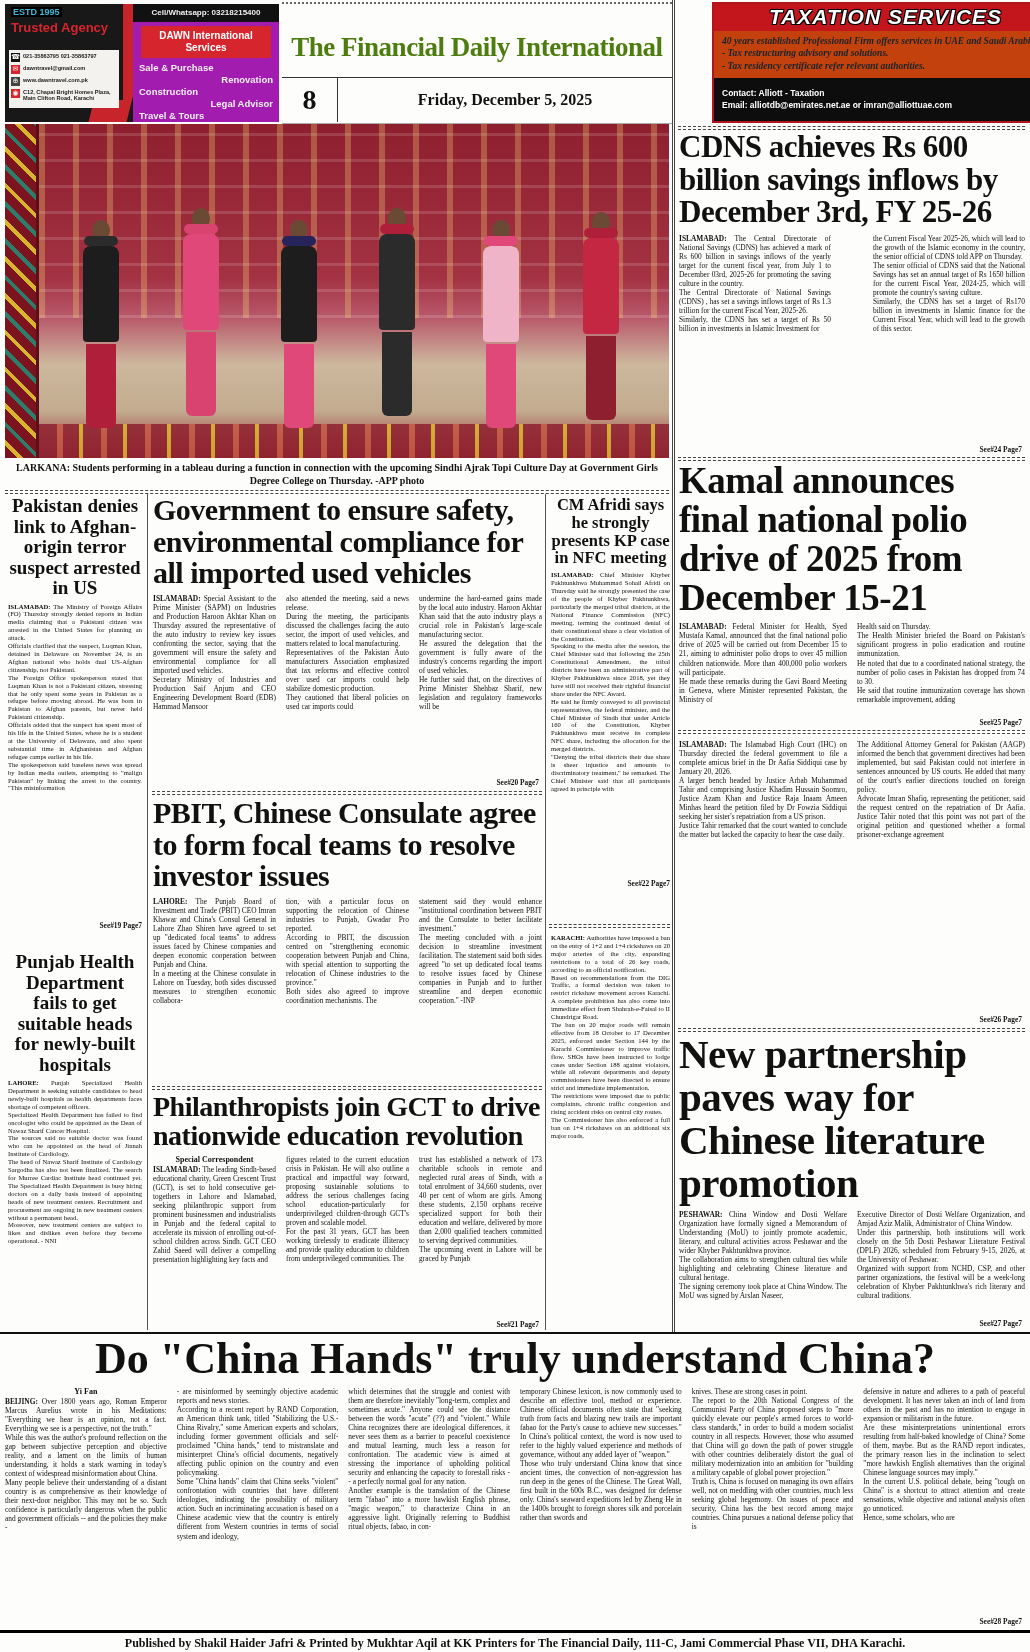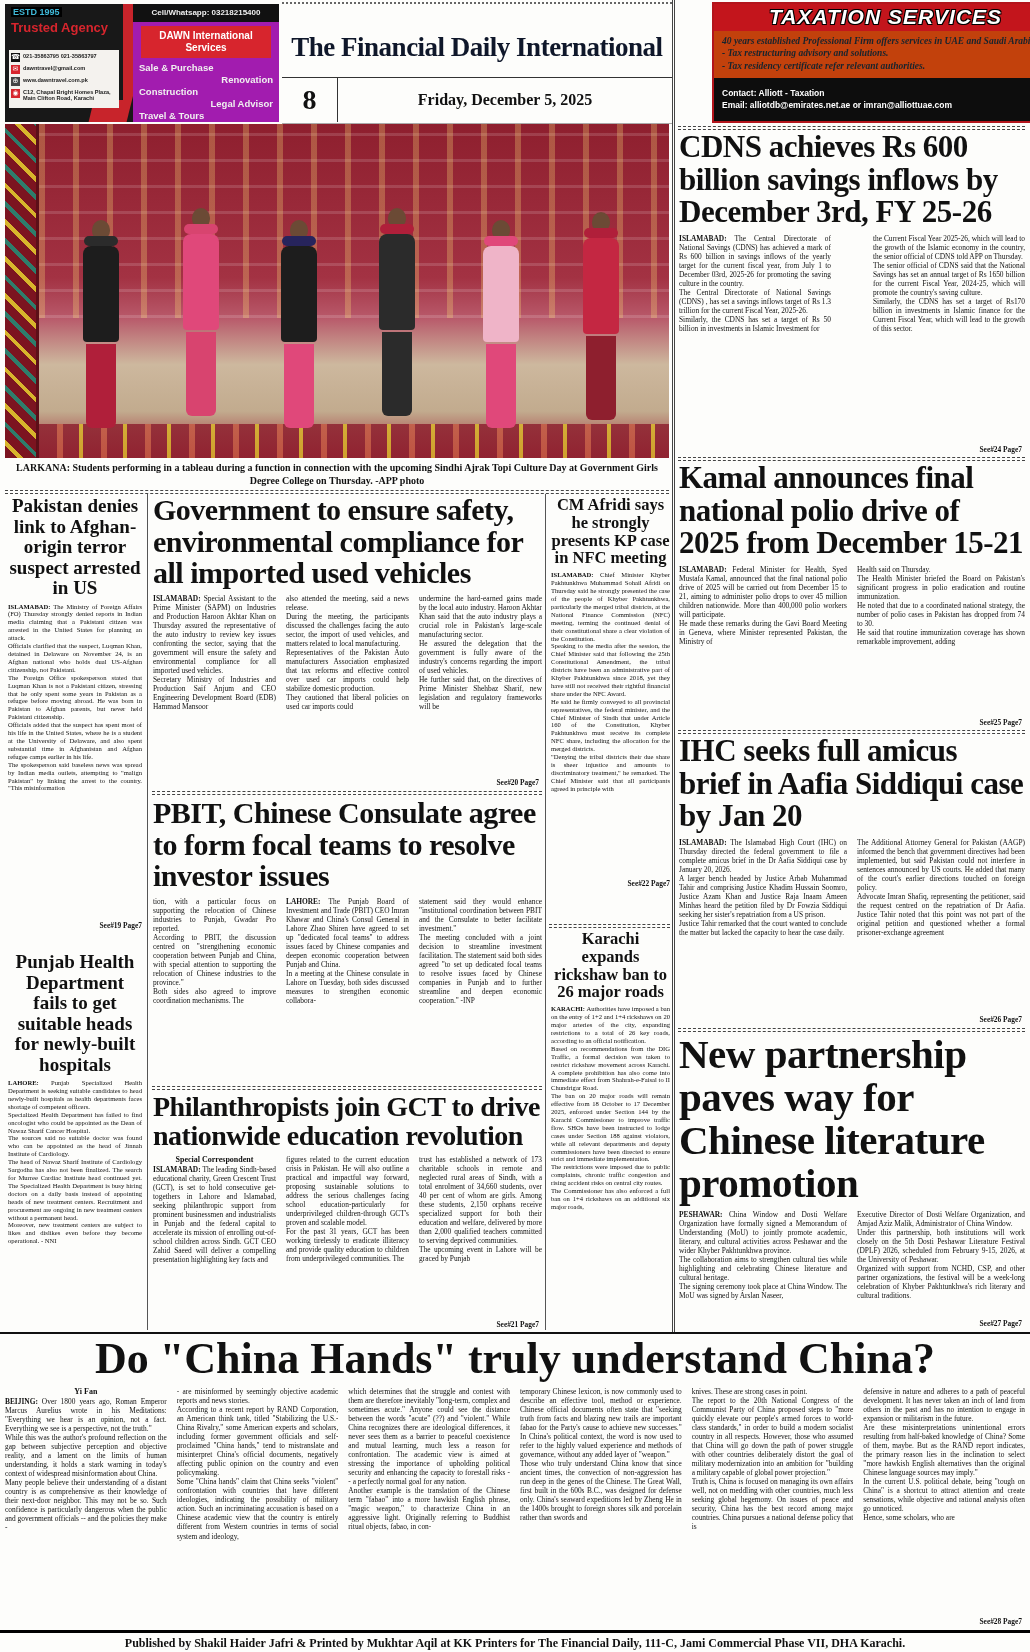--- a/index.html
+++ b/index.html
@@ -37,21 +37,21 @@
   .dawn-ic { width:9px; height:9px; margin-right:3px; flex:0 0 auto; color:#fff; font-size:7px; line-height:9px; text-align:center; font-family:"DejaVu Sans", sans-serif; }
   .dawn-txt { font-size:5.6px; line-height:1.15; color:#222; font-weight:bold; }
   .dawn-ribbon { position:absolute; left:98px; top:-10px; width:38px; height:140px; background:#c8242b; transform:skewX(-14deg); }
   .dawn-right { position:absolute; left:128px; top:0; width:146px; height:118px; background:#a21caf; }
   .dawn-cell { position:absolute; left:0; top:0; width:146px; height:18px; background:#111; color:#eee; font-weight:bold; font-size:8px; line-height:18px; text-align:center; }
   .dawn-brand { position:absolute; left:8px; top:22px; width:130px; background:#d7252d; color:#fff; font-weight:bold; font-size:10px; text-align:center; padding:4px 2px; line-height:1.2; }
   .dawn-services { position:absolute; left:6px; top:58px; width:134px; color:#f0f0f0; font-weight:bold; font-size:9.5px; line-height:1.25; }
   .dawn-services .r { text-align:right; }
 
   .masthead { left:282px; top:2px; width:390px; height:122px; border-top:2px dotted #666; border-bottom:1px solid #aaa; }
-  .mast-title { margin-top:28px; text-align:center; color:#0f172a; font-weight:bold; font-size:27px; letter-spacing:-0.5px; }
+  .mast-title { margin-top:28px; text-align:center; color:#4d7c0f; font-weight:bold; font-size:27px; letter-spacing:-0.5px; }
   .mast-rule { margin-top:14px; border-top:1.5px solid #333; }
   .mast-row { display:flex; align-items:center; height:44px; }
   .mast-num { width:56px; font-weight:bold; font-size:28px; text-align:center; border-right:1.5px solid #333; height:44px; line-height:44px; }
   .mast-date { flex:1; text-align:center; font-weight:bold; font-size:16px; }
 
   .ad-tax { left:712px; top:2px; width:347px; height:121px; border:2px solid #b3151c; background:#c2410c; overflow:hidden; }
   .tax-head { background:#c3151c; color:#fff; font-family:"Liberation Sans", sans-serif; font-weight:bold; font-style:italic; font-size:21px; text-align:center; padding:1px 0 2px;
     text-shadow:-1px -1px 0 #000, 1px -1px 0 #000, -1px 1px 0 #000, 1px 1px 0 #000; letter-spacing:1px; }
   .tax-body { padding:4px 8px 2px; color:#17242e; font-weight:bold; font-style:italic; font-size:9.5px; line-height:1.3; }
   .tax-foot { position:absolute; left:0; bottom:0; width:100%; background:#0d0d0d; color:#fff; font-family:"Liberation Sans", sans-serif; font-weight:bold; font-size:8.5px; padding:10px 8px; line-height:1.35; }
@@ -232,25 +232,25 @@
       <div class="col body-txt"><span>undermine the hard-earned gains made by the local auto industry. Haroon Akhtar Khan said that the auto industry plays a crucial role in Pakistan's large-scale manufacturing sector.
 He assured the delegation that the government is fully aware of the industry's concerns regarding the import of used vehicles.
 He further said that, on the directives of Prime Minister Shehbaz Sharif, new legislation and regulatory frameworks will be</span></div>
     </div>
     <div class="cont-abs">See#20 Page7</div>
   </div>
 
   <div class="article" style="left:153px; top:797px; width:389px; height:286px;">
     <h2 class="headline-xl" style="font-size:30px;">PBIT, Chinese Consulate agree to form focal teams to resolve investor issues</h2>
     <div class="cols" style="margin-top:5px; height:178px;">
+      <div class="col body-txt"><b class="dl">LAHORE:</b> <span>The Punjab Board of Investment and Trade (PBIT) CEO Imran Khawar and China's Consul General in Lahore Zhao Shiren have agreed to set up "dedicated focal teams" to address issues faced by Chinese companies and deepen economic cooperation between Punjab and China.
+In a meeting at the Chinese consulate in Lahore on Tuesday, both sides discussed measures to strengthen economic collabora-</span></div>
       <div class="col body-txt"><span>tion, with a particular focus on supporting the relocation of Chinese industries to Punjab, Gwadar Pro reported.
 According to PBIT, the discussion centred on "strengthening economic cooperation between Punjab and China, with special attention to supporting the relocation of Chinese industries to the province."
 Both sides also agreed to improve coordination mechanisms. The</span></div>
-      <div class="col body-txt"><b class="dl">LAHORE:</b> <span>The Punjab Board of Investment and Trade (PBIT) CEO Imran Khawar and China's Consul General in Lahore Zhao Shiren have agreed to set up "dedicated focal teams" to address issues faced by Chinese companies and deepen economic cooperation between Punjab and China.
-In a meeting at the Chinese consulate in Lahore on Tuesday, both sides discussed measures to strengthen economic collabora-</span></div>
       <div class="col body-txt"><span>statement said they would enhance "institutional coordination between PBIT and the Consulate to better facilitate investment."
 The meeting concluded with a joint decision to streamline investment facilitation. The statement said both sides agreed "to set up dedicated focal teams to resolve issues faced by Chinese companies in Punjab and to further streamline and deepen economic cooperation." -INP</span></div>
     </div>
   </div>
 
   <div class="article" style="left:153px; top:1092px; width:389px; height:238px;">
     <h2 class="headline-xl" style="font-size:28px;">Philanthropists join GCT to drive nationwide education revolution</h2>
     <div class="cols" style="margin-top:4px; height:136px;">
       <div class="col body-txt"><div class="byline">Special Correspondent</div><b class="dl">ISLAMABAD:</b> <span>The leading Sindh-based educational charity, Green Crescent Trust (GCT), is set to hold consecutive get-togethers in Lahore and Islamabad, seeking philanthropic support from prominent businessmen and industrialists in Punjab and the federal capital to accelerate its mission of enrolling out-of-school children across Sindh. GCT CEO Zahid Saeed will deliver a compelling presentation highlighting key facts and</span></div>
       <div class="col body-txt"><span>figures related to the current education crisis in Pakistan. He will also outline a practical and impactful way forward, proposing sustainable solutions to address the serious challenges facing school education-particularly for underprivileged children-through GCT's proven and scalable model.
@@ -264,21 +264,20 @@
   <div class="article" style="left:551px; top:496px; width:119px; height:426px;">
     <h2 class="headline-c" style="font-size:16.5px;">CM Afridi says he strongly presents KP case in NFC meeting</h2>
     <div class="body-txt body-sm" style="height:308px; margin-top:4px;"><b class="dl">ISLAMABAD:</b> <span>Chief Minister Khyber Pakhtunkhwa Muhammad Sohail Afridi on Thursday said he strongly presented the case of the people of Khyber Pakhtunkhwa, particularly the merged tribal districts, at the National Finance Commission (NFC) meeting, terming the continued denial of their constitutional share a clear violation of the Constitution.
 Speaking to the media after the session, the Chief Minister said that following the 25th Constitutional Amendment, the tribal districts have been an administrative part of Khyber Pakhtunkhwa since 2018, yet they have still not received their rightful financial share under the NFC Award.
 He said he firmly conveyed to all provincial representatives, the federal minister, and the Chief Minister of Sindh that under Article 160 of the Constitution, Khyber Pakhtunkhwa must receive its complete NFC share, including the allocation for the merged districts.
 "Denying the tribal districts their due share is sheer injustice and amounts to discriminatory treatment," he remarked. The Chief Minister said that all participants agreed in principle with</span></div>
     <div class="cont">See#22 Page7</div>
   </div>
 
   <div class="article" style="left:551px; top:930px; width:119px; height:400px;">
-    <h2 class="headline-c" style="font-size:16.5px;">Karachi expands rickshaw ban to 26 major roads</h2>
     <div class="body-txt body-sm" style="height:328px; margin-top:4px;"><b class="dl">KARACHI:</b> <span>Authorities have imposed a ban on the entry of 1+2 and 1+4 rickshaws on 20 major arteries of the city, expanding restrictions to a total of 26 key roads, according to an official notification.
 Based on recommendations from the DIG Traffic, a formal decision was taken to restrict rickshaw movement across Karachi. A complete prohibition has also come into immediate effect from Shahrah-e-Faisal to II Chundrigar Road.
 The ban on 20 major roads will remain effective from 18 October to 17 December 2025, enforced under Section 144 by the Karachi Commissioner to improve traffic flow. SHOs have been instructed to lodge cases under Section 188 against violators, while all relevant departments and deputy commissioners have been directed to ensure strict and immediate implementation.
 The restrictions were imposed due to public complaints, chronic traffic congestion and rising accident risks on central city routes.
 The Commissioner has also enforced a full ban on 1+4 rickshaws on an additional six major roads,</span></div>
 
   </div>
 
   <div class="article" style="left:679px; top:131px; width:346px; height:324px;">
     <h2 class="headline-xl" style="font-size:31px;">CDNS achieves Rs 600 billion savings inflows by December 3rd, FY 25-26</h2>
@@ -287,34 +286,33 @@
 The Central Directorate of National Savings (CDNS) , has set a savings inflows target of Rs 1.3 trillion for the current Fiscal Year, 2025-26.
 Similarly, the CDNS has set a target of Rs 50 billion in investments in Islamic Investment for</span></div>
       <div class="col body-txt"><span>the Current Fiscal Year 2025-26, which will lead to the growth of the Islamic economy in the country, the senior official of CDNS told APP on Thursday.
 The senior official of CDNS said that the National Savings has set an annual target of Rs 1650 billion for the current Fiscal Year, 2024-25, which will promote the country's saving culture.
 Similarly, the CDNS has set a target of Rs170 billion in investments in Islamic finance for the Current Fiscal Year, which will lead to the growth of this sector.</span></div>
     </div>
     <div class="cont-abs">See#24 Page7</div>
   </div>
 
   <div class="article" style="left:679px; top:462px; width:346px; height:266px;">
-    <h2 class="headline-xl" style="font-size:31px;">Kamal announces final national polio drive of 2025 from December 15-21</h2>
+    <h2 class="headline-xl" style="font-size:37px;">Kamal announces final national polio drive of 2025 from December 15-21</h2>
     <div class="cols" style="margin-top:5px; height:118px;">
       <div class="col body-txt"><b class="dl">ISLAMABAD:</b> <span>Federal Minister for Health, Syed Mustafa Kamal, announced that the final national polio drive of 2025 will be carried out from December 15 to 21, aiming to administer polio drops to over 45 million children nationwide. More than 400,000 polio workers will participate.
 He made these remarks during the Gavi Board Meeting in Geneva, where Minister represented Pakistan, the Ministry of</span></div>
       <div class="col body-txt"><span>Health said on Thursday.
 The Health Minister briefed the Board on Pakistan's significant progress in polio eradication and routine immunization.
 He noted that due to a coordinated national strategy, the number of polio cases in Pakistan has dropped from 74 to 30.
 He said that routine immunization coverage has shown remarkable improvement, adding</span></div>
     </div>
     <div class="cont-abs">See#25 Page7</div>
   </div>
 
   <div class="article" style="left:679px; top:735px; width:346px; height:290px;">
-    <h2 class="headline-xl" style="font-size:31px;">IHC seeks full amicus brief in Aafia Siddiqui case by Jan 20</h2>
     <div class="cols" style="margin-top:5px; height:176px;">
       <div class="col body-txt"><b class="dl">ISLAMABAD:</b> <span>The Islamabad High Court (IHC) on Thursday directed the federal government to file a complete amicus brief in the Dr Aafia Siddiqui case by January 20, 2026.
 A larger bench headed by Justice Arbab Muhammad Tahir and comprising Justice Khadim Hussain Soomro, Justice Azam Khan and Justice Raja Inaam Ameen Minhas heard the petition filed by Dr Fowzia Siddiqui seeking her sister's repatriation from a US prison.
 Justice Tahir remarked that the court wanted to conclude the matter but lacked the capacity to hear the case daily.</span></div>
       <div class="col body-txt"><span>The Additional Attorney General for Pakistan (AAGP) informed the bench that government directives had been implemented, but said Pakistan could not interfere in sentences announced by US courts. He added that many of the court's earlier directions touched on foreign policy.
 Advocate Imran Shafiq, representing the petitioner, said the request centred on the repatriation of Dr Aafia. Justice Tahir noted that this point was not part of the original petition and questioned whether a formal prisoner-exchange agreement</span></div>
     </div>
     <div class="cont-abs">See#26 Page7</div>
   </div>
 

